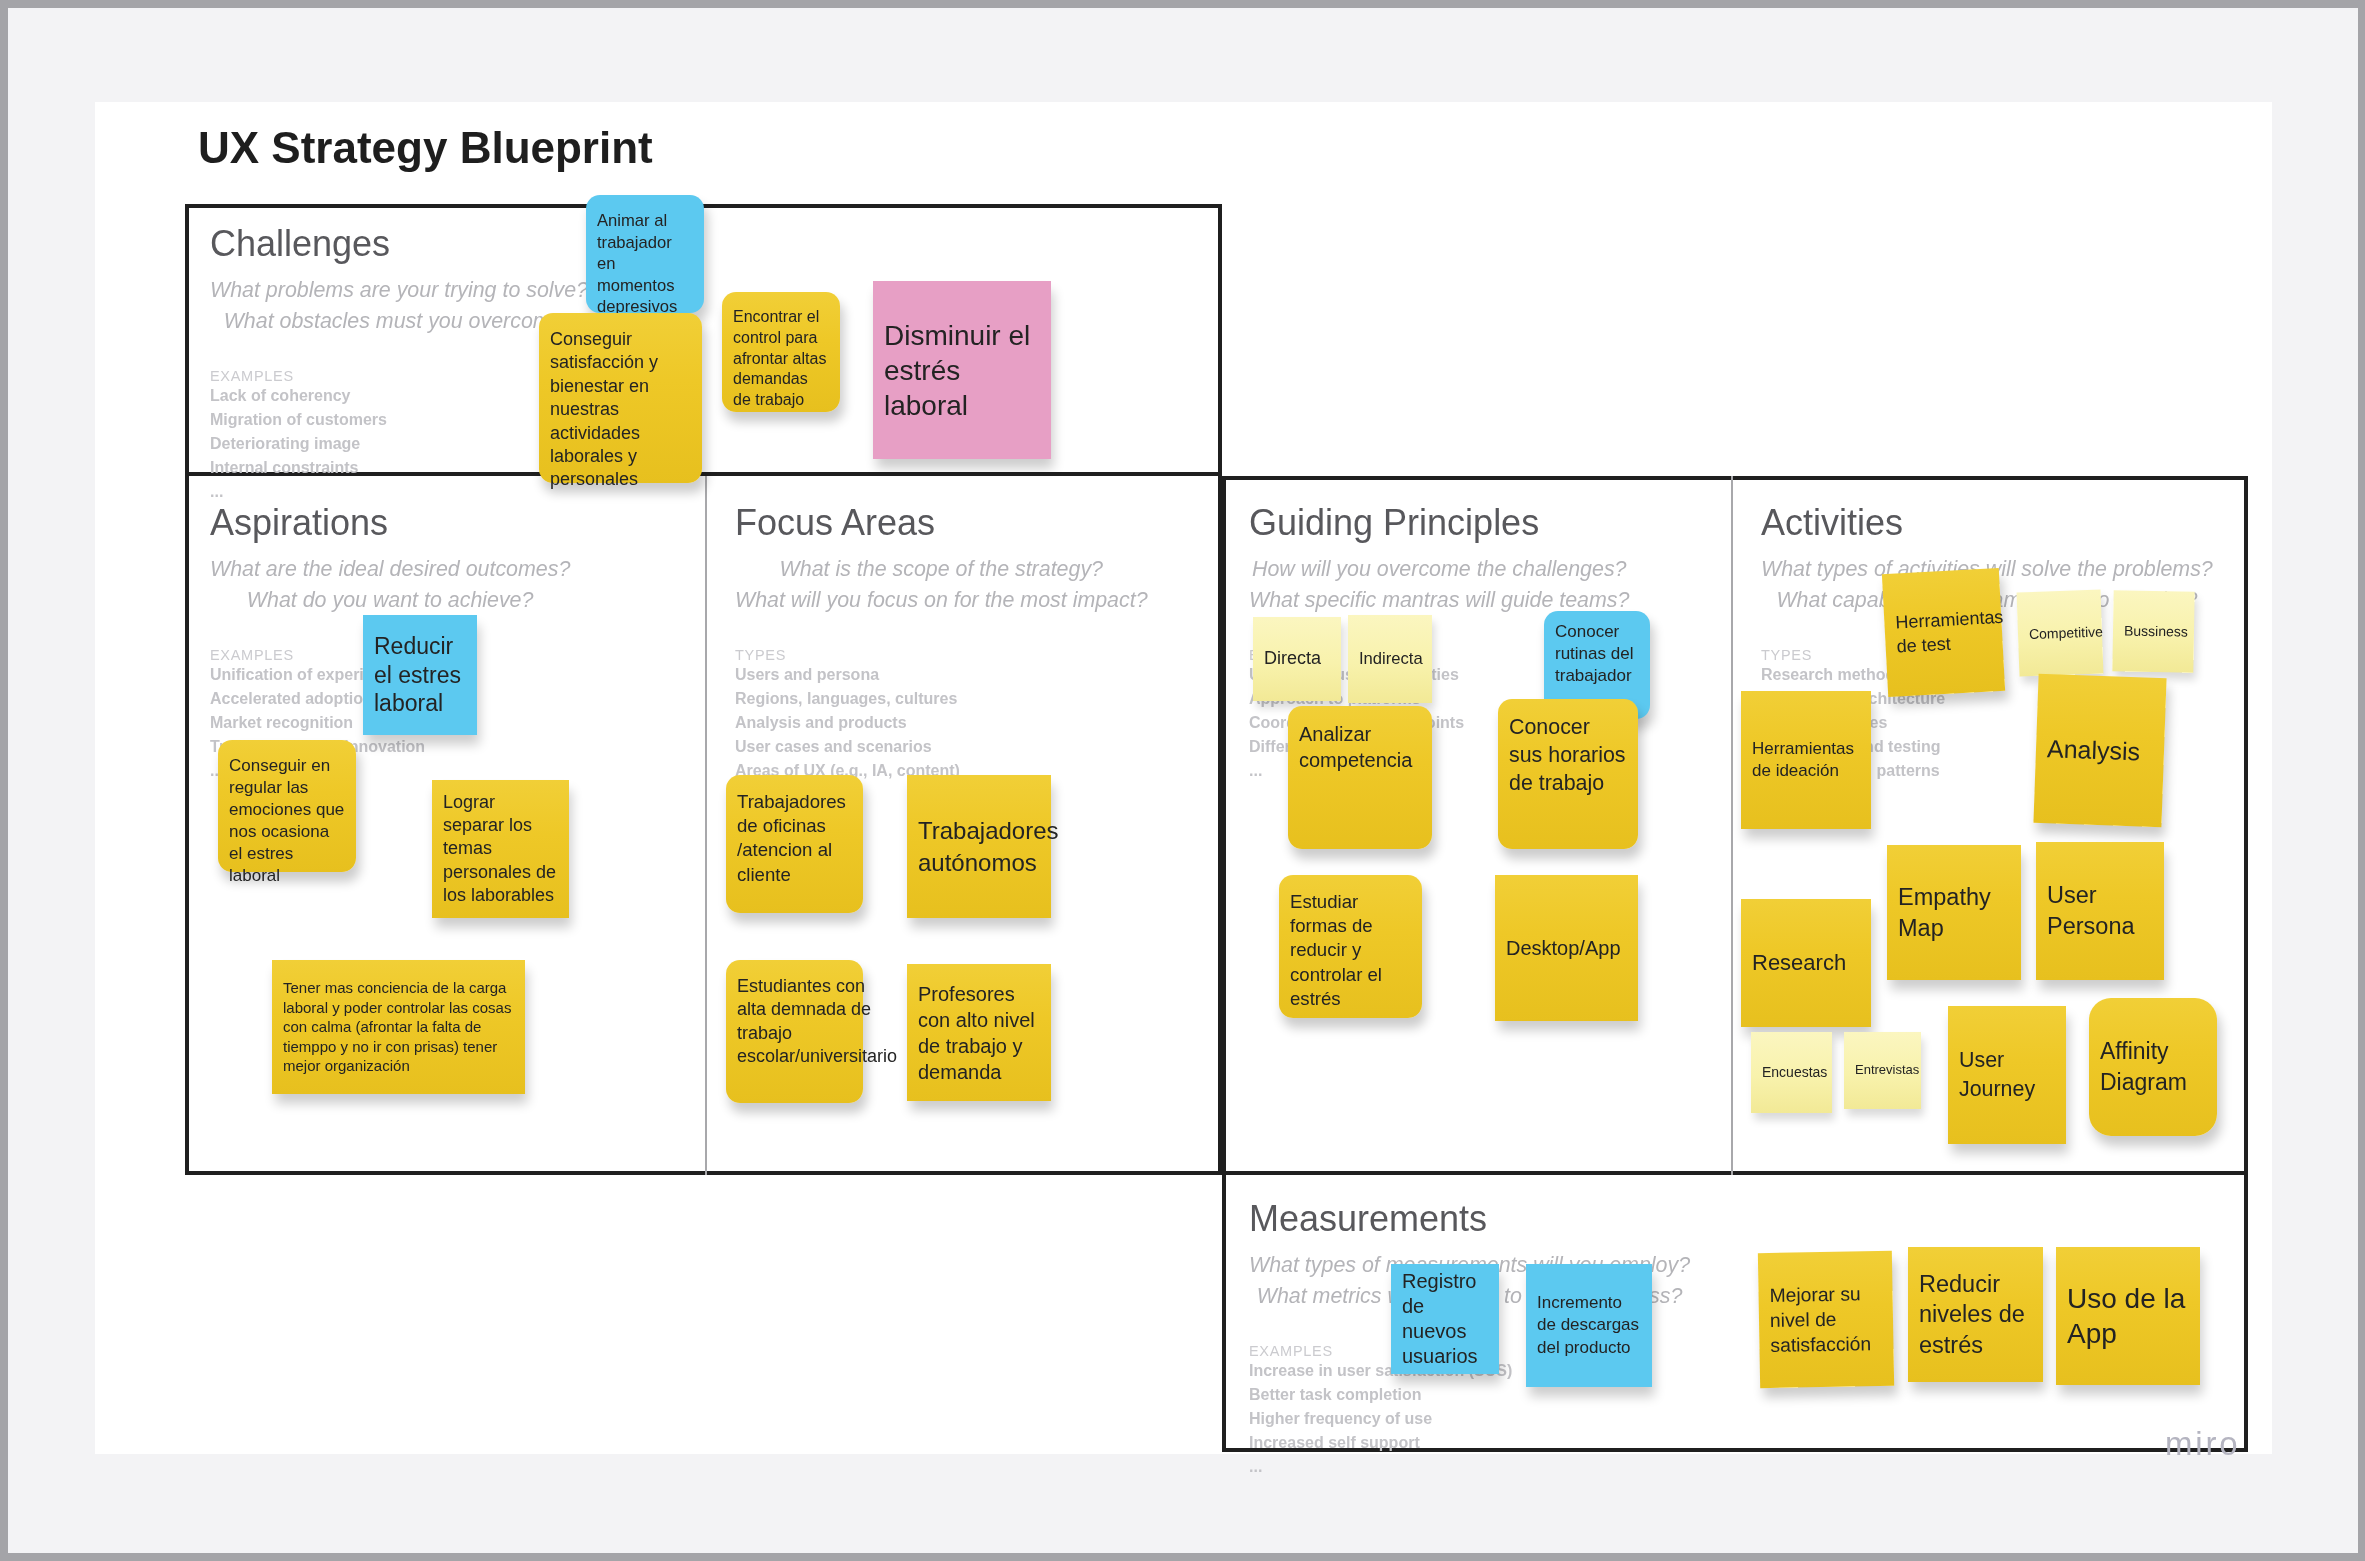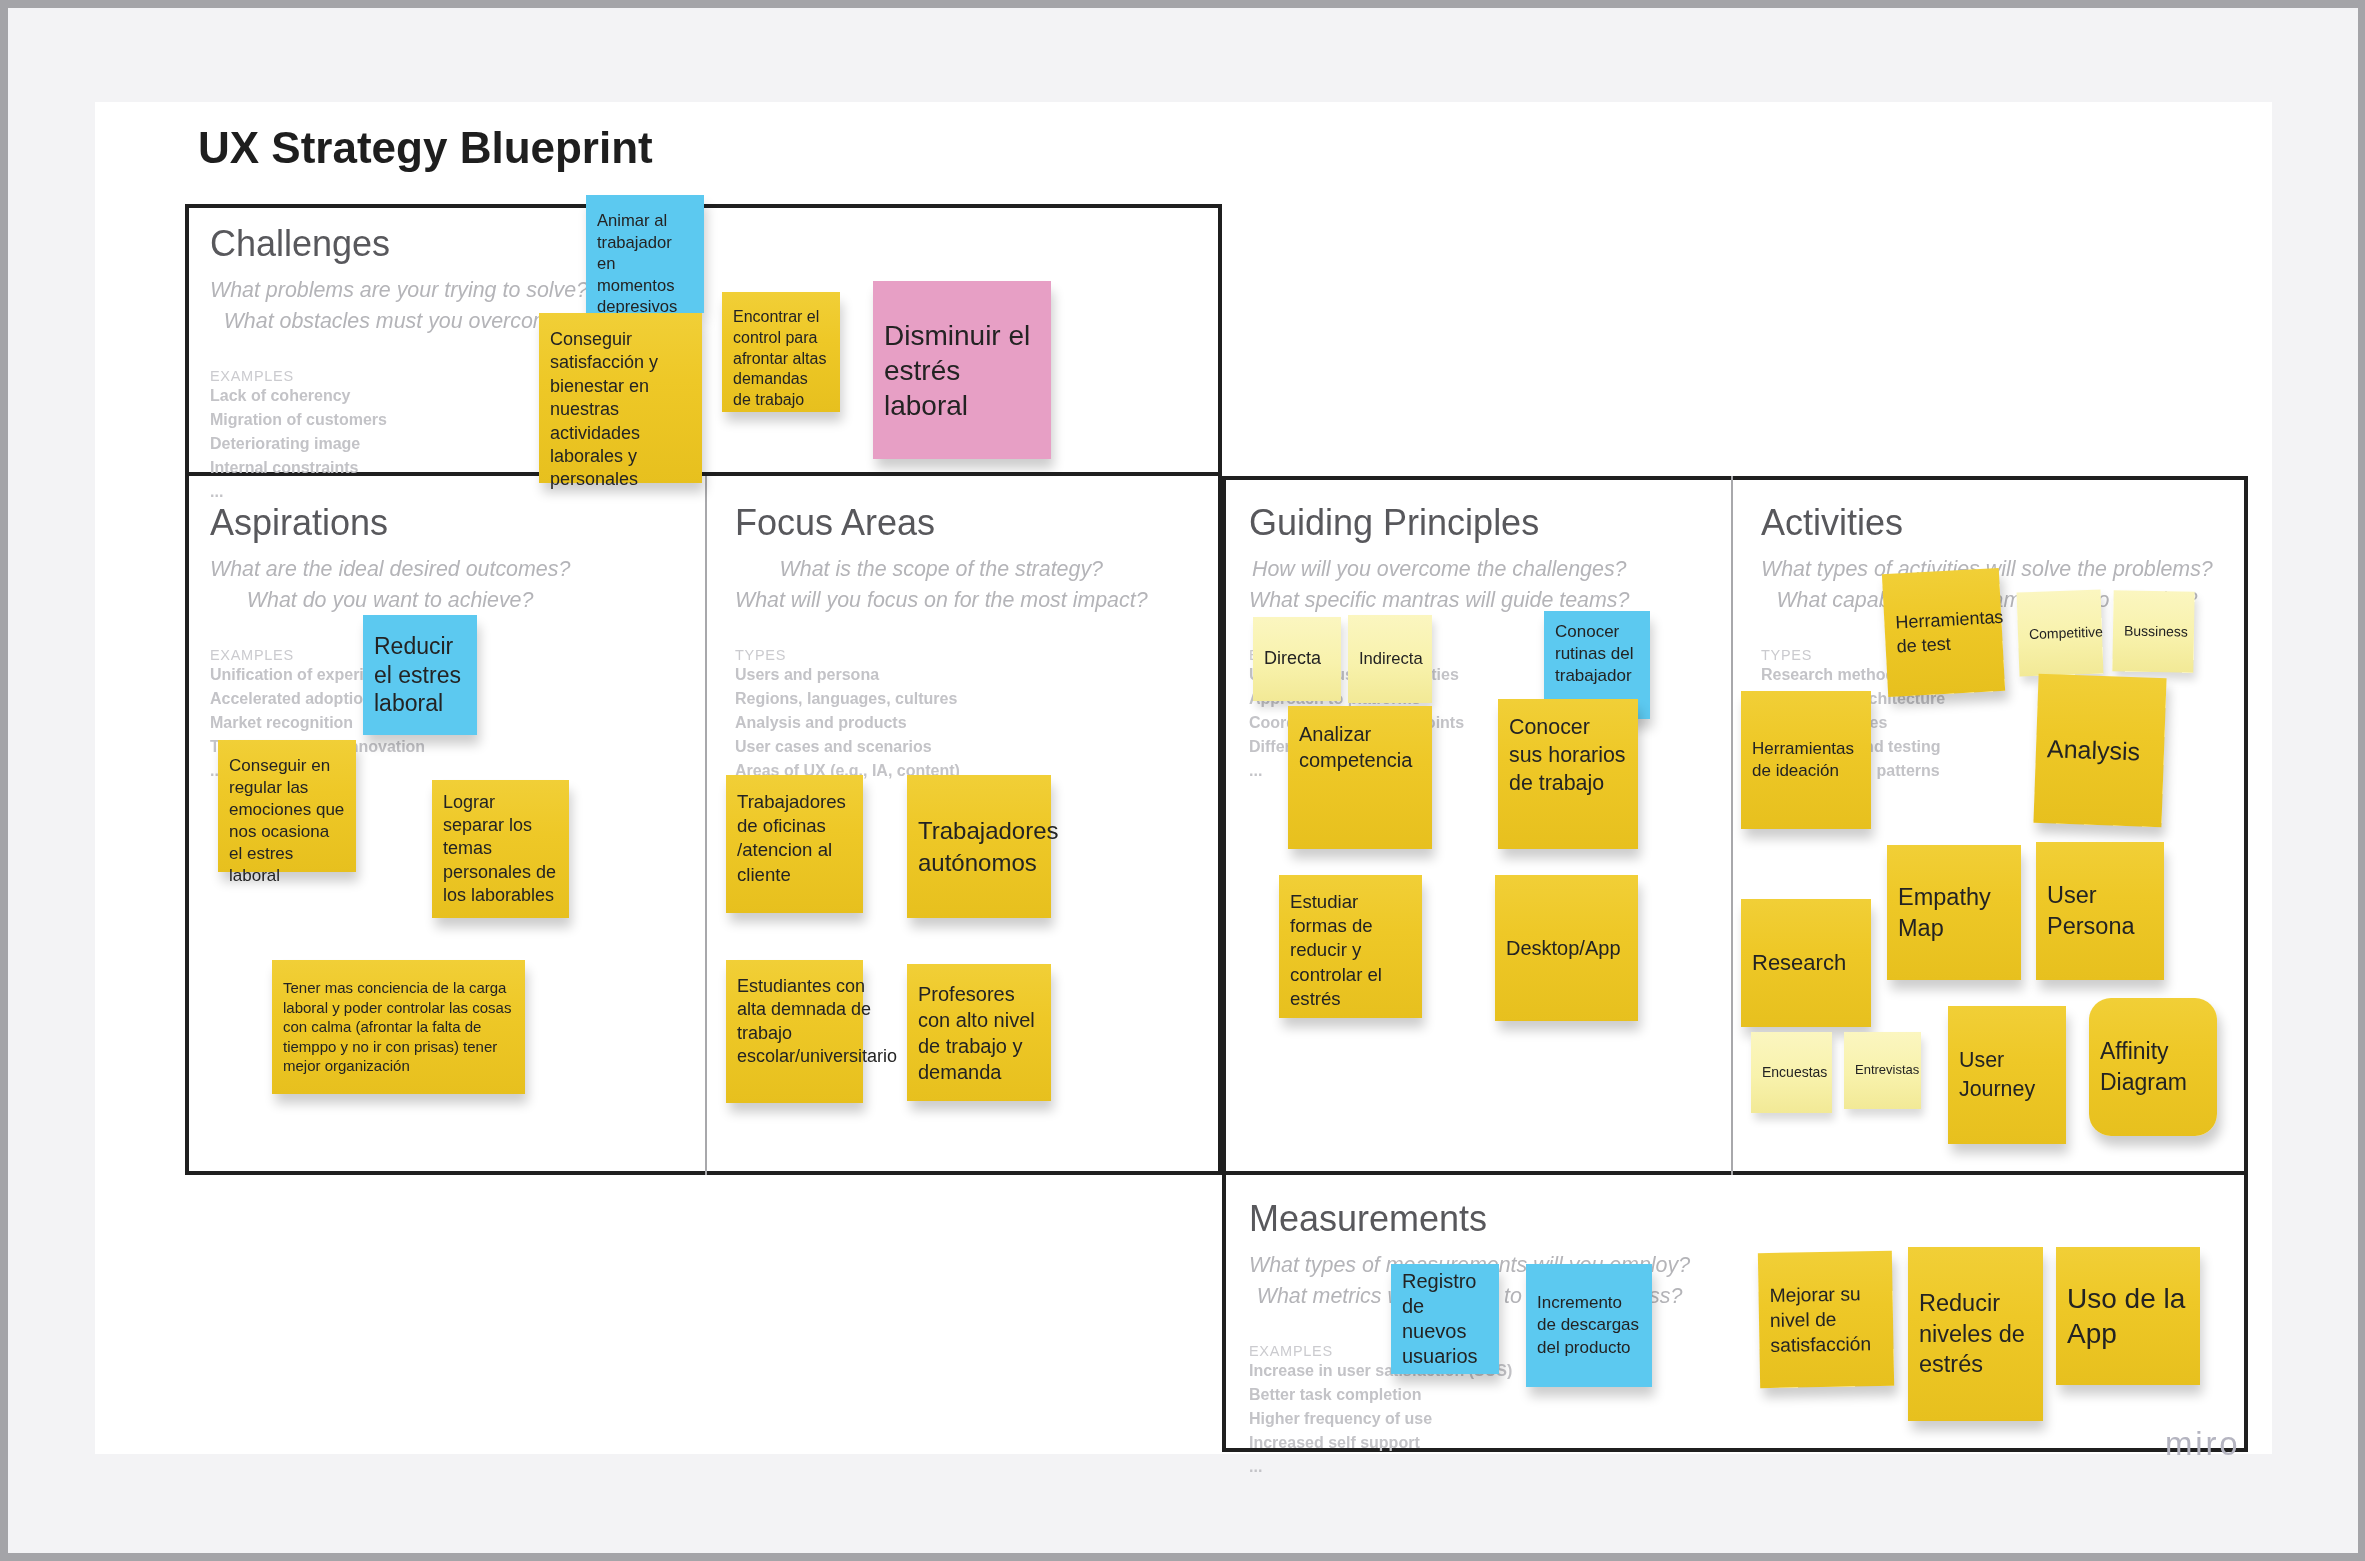--- a/index.html
+++ b/index.html
@@ -27,21 +27,21 @@
   .c-activities{left:1666px;top:400px;}
   .c-measure{left:1154px;top:1096px;}
 
   .content h2{margin:0 0 9.7px 0;font-size:36px;font-weight:400;color:#58585c;}
   .questions div{font-size:21.4px;font-style:italic;color:#b4b4b8;line-height:1.48;text-align:center;}
   .ex-label{margin-top:30px;font-size:14.5px;color:#cbcbcf;letter-spacing:0.7px;}
   .examples div{font-size:16px;font-weight:bold;color:#c3c3c7;line-height:1.5;}
 
   .note{position:absolute;z-index:5;box-sizing:border-box;padding:11px 11px;display:flex;align-items:center;
         color:#232323;line-height:1.3;box-shadow:3.4px 9.7px 11px rgba(0,0,0,0.20);}
-  .note.top{align-items:flex-start;padding-top:15px;}
+  .note.top{align-items:flex-start;padding-top:15px;border-radius:14px;}
   .note.pale{box-shadow:2.8px 7px 8.3px rgba(0,0,0,0.15);}
 
   
   #n1{left:491px;top:93px;width:118px;height:118px;font-size:16.6px;}
   #n2{left:428px;top:211px;width:163px;height:170px;font-size:18px;margin-left:16px;}
   #n3{left:627px;top:190px;width:118px;height:120px;font-size:16px;}
   #n4{left:778px;top:179px;width:178px;height:178px;font-size:28px;line-height:1.25;}
   #n5{left:268px;top:513px;width:114px;height:120px;font-size:23px;line-height:1.25;}
   #n6{left:123px;top:638px;width:138px;height:132px;font-size:17px;}
   #n7{left:337px;top:678px;width:137px;height:138px;font-size:18px;}
@@ -65,21 +65,21 @@
   #n25{left:1792px;top:743px;width:134px;height:135px;font-size:23.5px;line-height:1.3;}
   #n26{left:1941px;top:740px;width:128px;height:138px;font-size:23.5px;line-height:1.3;}
   #n27{left:1646px;top:797px;width:130px;height:128px;font-size:22px;}
   #n28{left:1656px;top:930px;width:81px;height:81px;font-size:14px;}
   #n29{left:1749px;top:930px;width:77px;height:77px;font-size:13px;}
   #n30{left:1853px;top:904px;width:118px;height:138px;font-size:21.4px;line-height:1.35;}
   #n31{left:1994px;top:896px;width:128px;height:138px;font-size:23px;line-height:1.35;border-radius:22px;}
   #n32{left:1296px;top:1162px;width:108px;height:110px;font-size:20px;line-height:1.25;}
   #n33{left:1431px;top:1162px;width:126px;height:123px;font-size:17px;}
   #n34{left:1664px;top:1150px;width:134px;height:135px;font-size:19.3px;transform:rotate(-1deg);}
-  #n35{left:1813px;top:1145px;width:135px;height:174px;font-size:23.5px;line-height:1.3;}
+  #n35{left:1813px;top:1145px;width:135px;height:135px;font-size:23.5px;line-height:1.3;}
   #n36{left:1961px;top:1145px;width:144px;height:138px;font-size:28px;line-height:1.25;}
 
   .miro-logo{position:absolute;left:2070px;top:1323px;font-size:33px;letter-spacing:2.8px;color:#b4b4c0;z-index:6;}
 </style>
 </head>
 <body>
 
 <div class="page">
   <div class="canvas">
 

